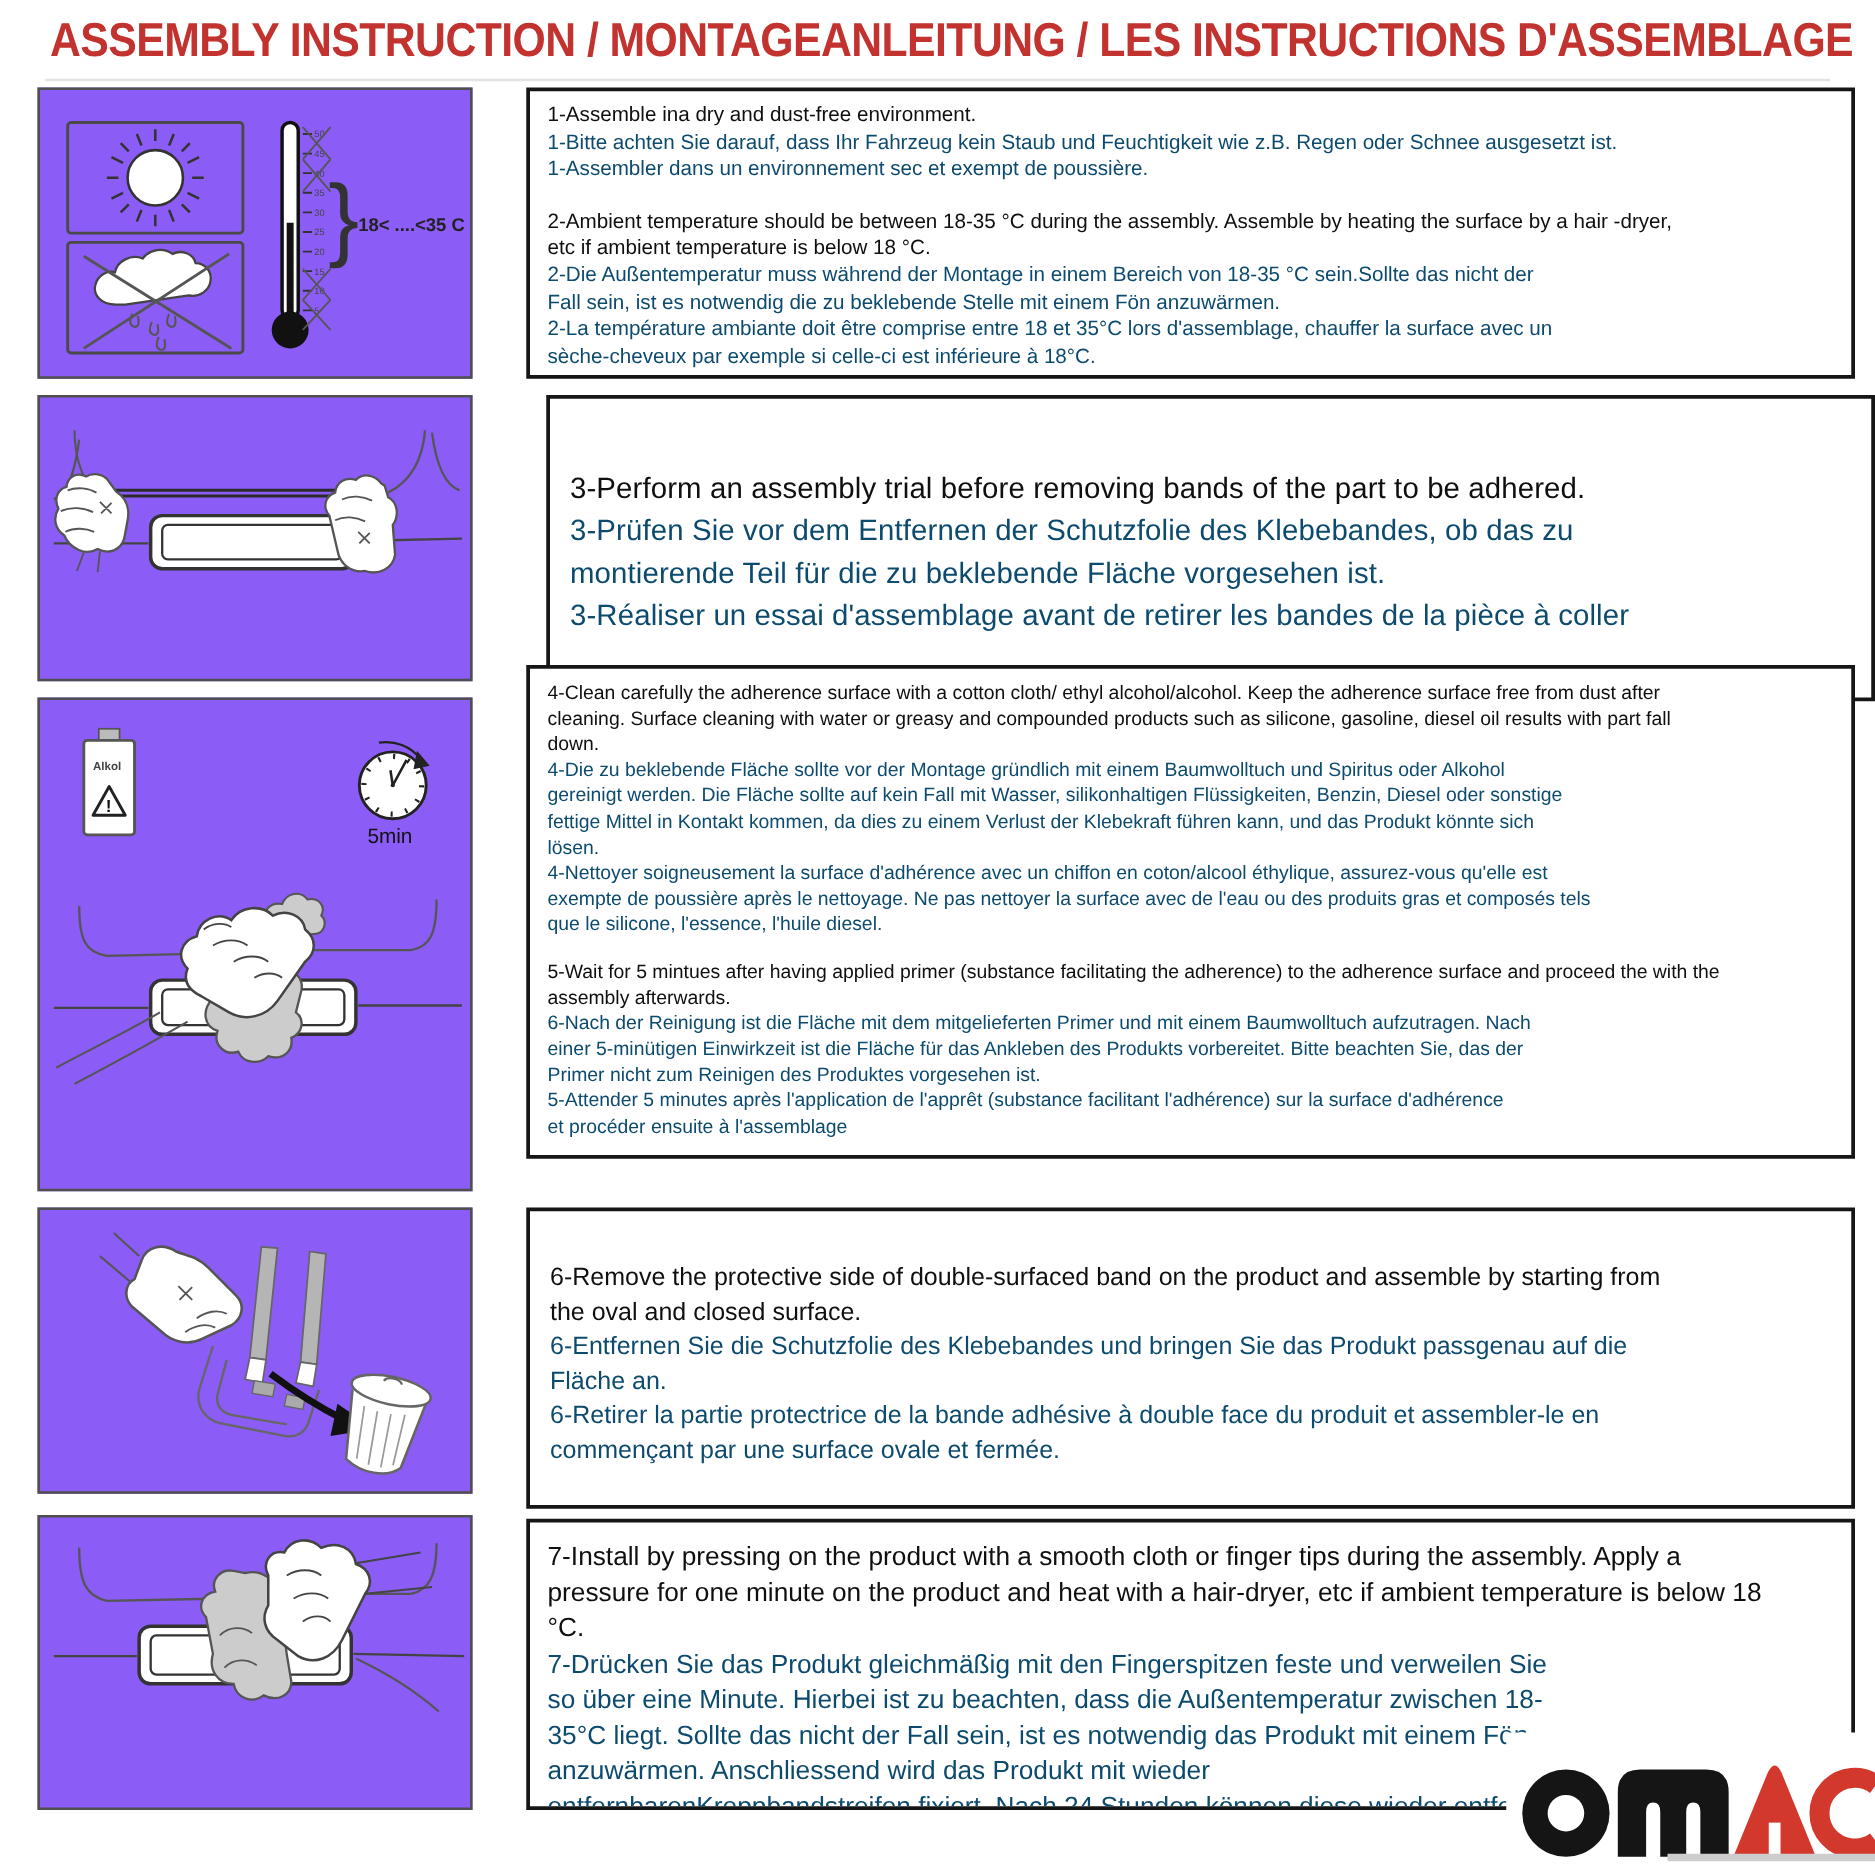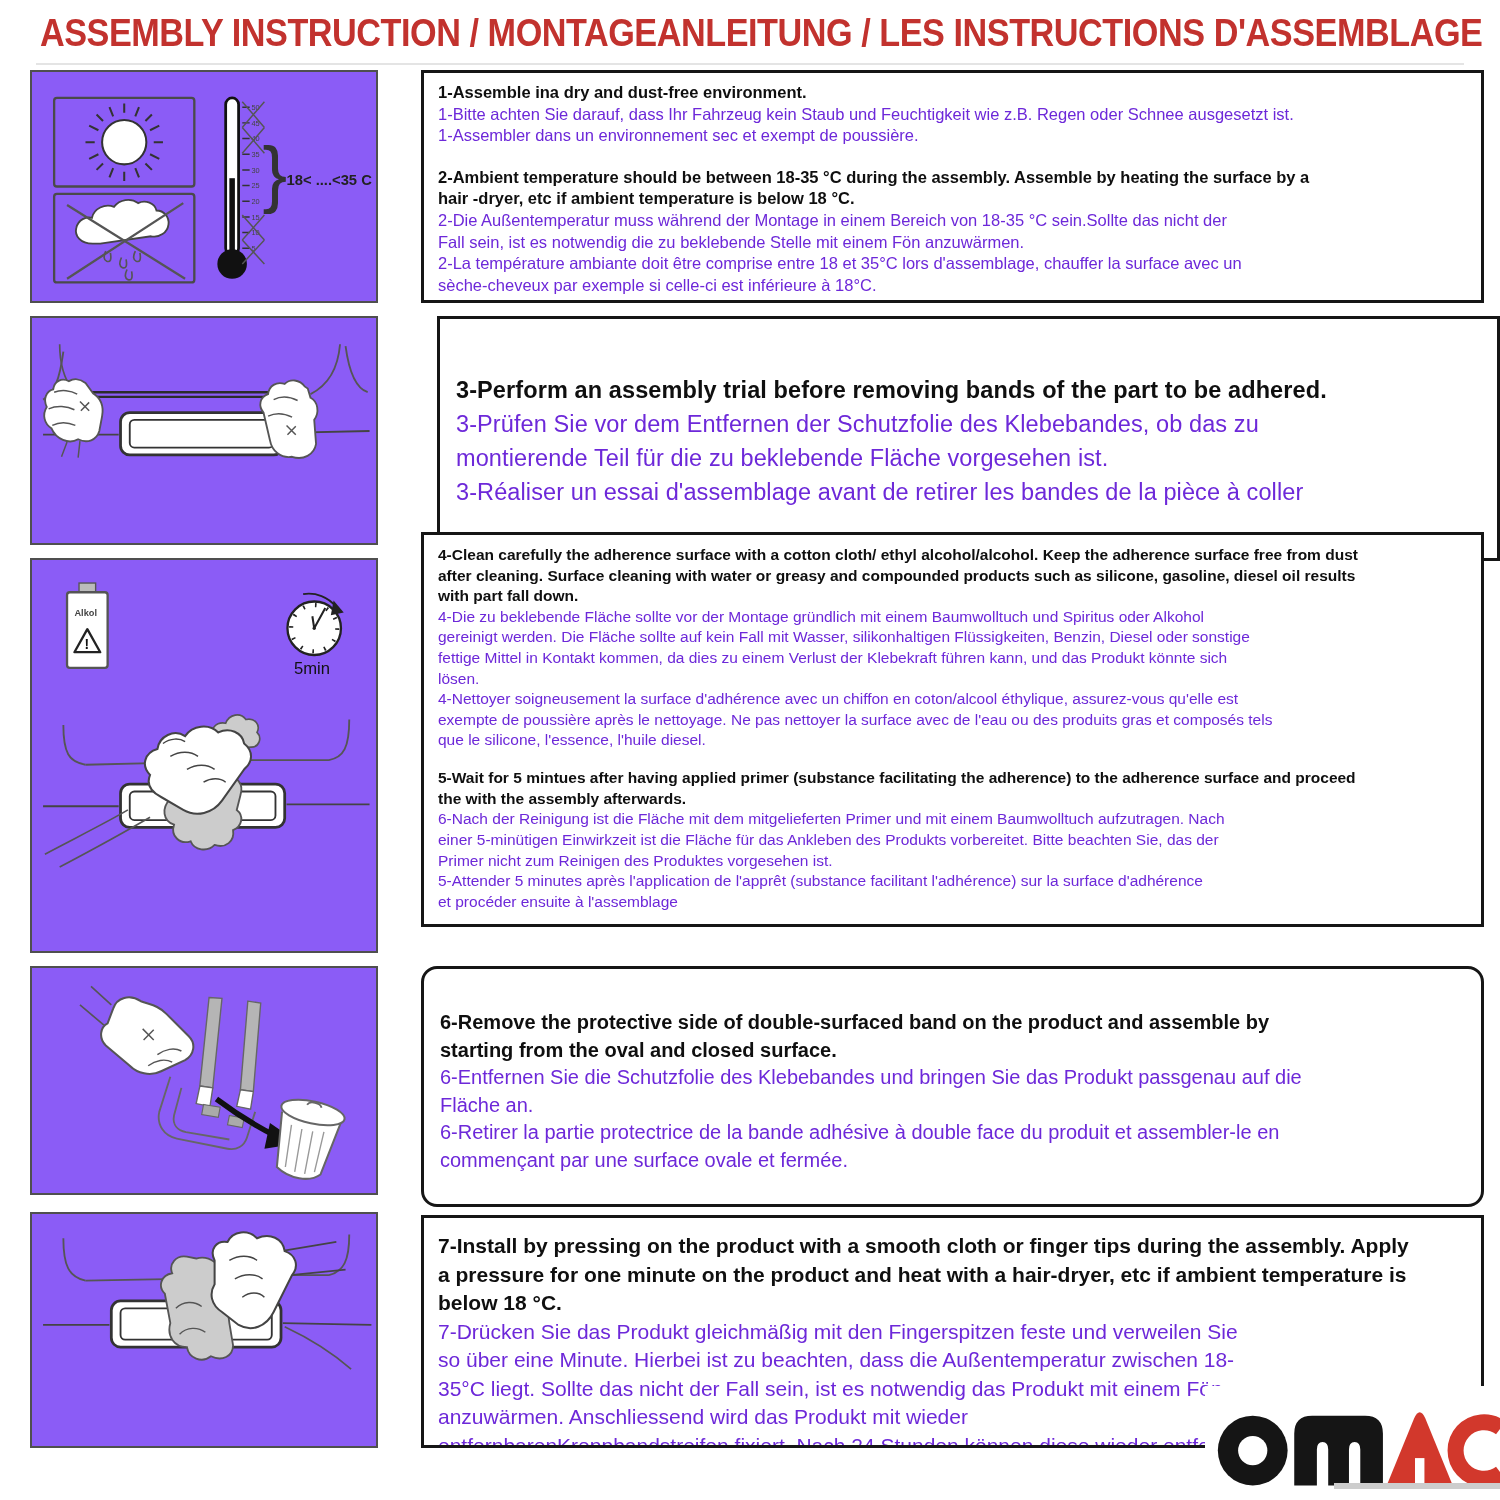--- a/index.html
+++ b/index.html
@@ -7,26 +7,26 @@
         font-family:"Liberation Sans", sans-serif;color:#1a1a1a;overflow:hidden;}
   .title{position:absolute;left:40px;top:12px;font-size:38px;font-weight:800;
          color:#c2322e;white-space:nowrap;transform:scaleX(.9);transform-origin:left center;
          letter-spacing:-.5px;}
   .title-rule{position:absolute;left:36px;top:63px;width:1428px;height:2px;background:#e4e4e4;}
   .illus{position:absolute;left:30px;width:348px;border:2.5px solid #4f4f4f;background:#8b5cf6;
          box-sizing:border-box;}
   .illus svg{display:block;width:100%;height:100%;}
   .tbox{position:absolute;left:421px;width:1063px;border:3px solid #161616;background:#fff;
         box-sizing:border-box;overflow:hidden;}
-  .tbox .p{margin:0;color:#6d28d9;}
-  .tbox .pb{font-weight:700;color:#0f0f0f;}
+  .tbox .p{margin:0;color:#0c4a6e;}
+  .tbox .pb{font-weight:400;color:#0f0f0f;}
   .fs-s{font-size:16.5px;line-height:1.31;padding:9px 14px;}
   .fs-xl{font-size:23.5px;line-height:1.45;padding:54px 16px 0 16px;letter-spacing:.1px;color:#222;}
   .fs-xs{font-size:15.5px;line-height:1.33;padding:10px 14px;}
-  .fs-l{font-size:20px;line-height:1.38;padding:40px 16px 0 16px;color:#222;border-radius:16px;}
+  .fs-l{font-size:20px;line-height:1.38;padding:40px 16px 0 16px;color:#222;}
   .fs-s2{font-size:21px;line-height:1.36;padding:14px 14px;}
   .gap{height:20px;}
   .gap-sm{height:17px;}
   .mw780{max-width:780px;}.mw800{max-width:800px;}.mw820{max-width:820px;}
   .mw835{max-width:835px;}.mw845{max-width:845px;}.mw870{max-width:870px;}
   .mw905{max-width:905px;}.mw940{max-width:940px;}.mw980{max-width:980px;}
   .logo-wrap{position:absolute;left:1205px;top:1386px;width:295px;height:114px;background:#fff;}
   .logo-shadow{position:absolute;left:1334px;top:1483px;width:166px;height:6px;background:#cdcdcd;}
   text{font-family:"Liberation Sans", sans-serif;}
 </style>

